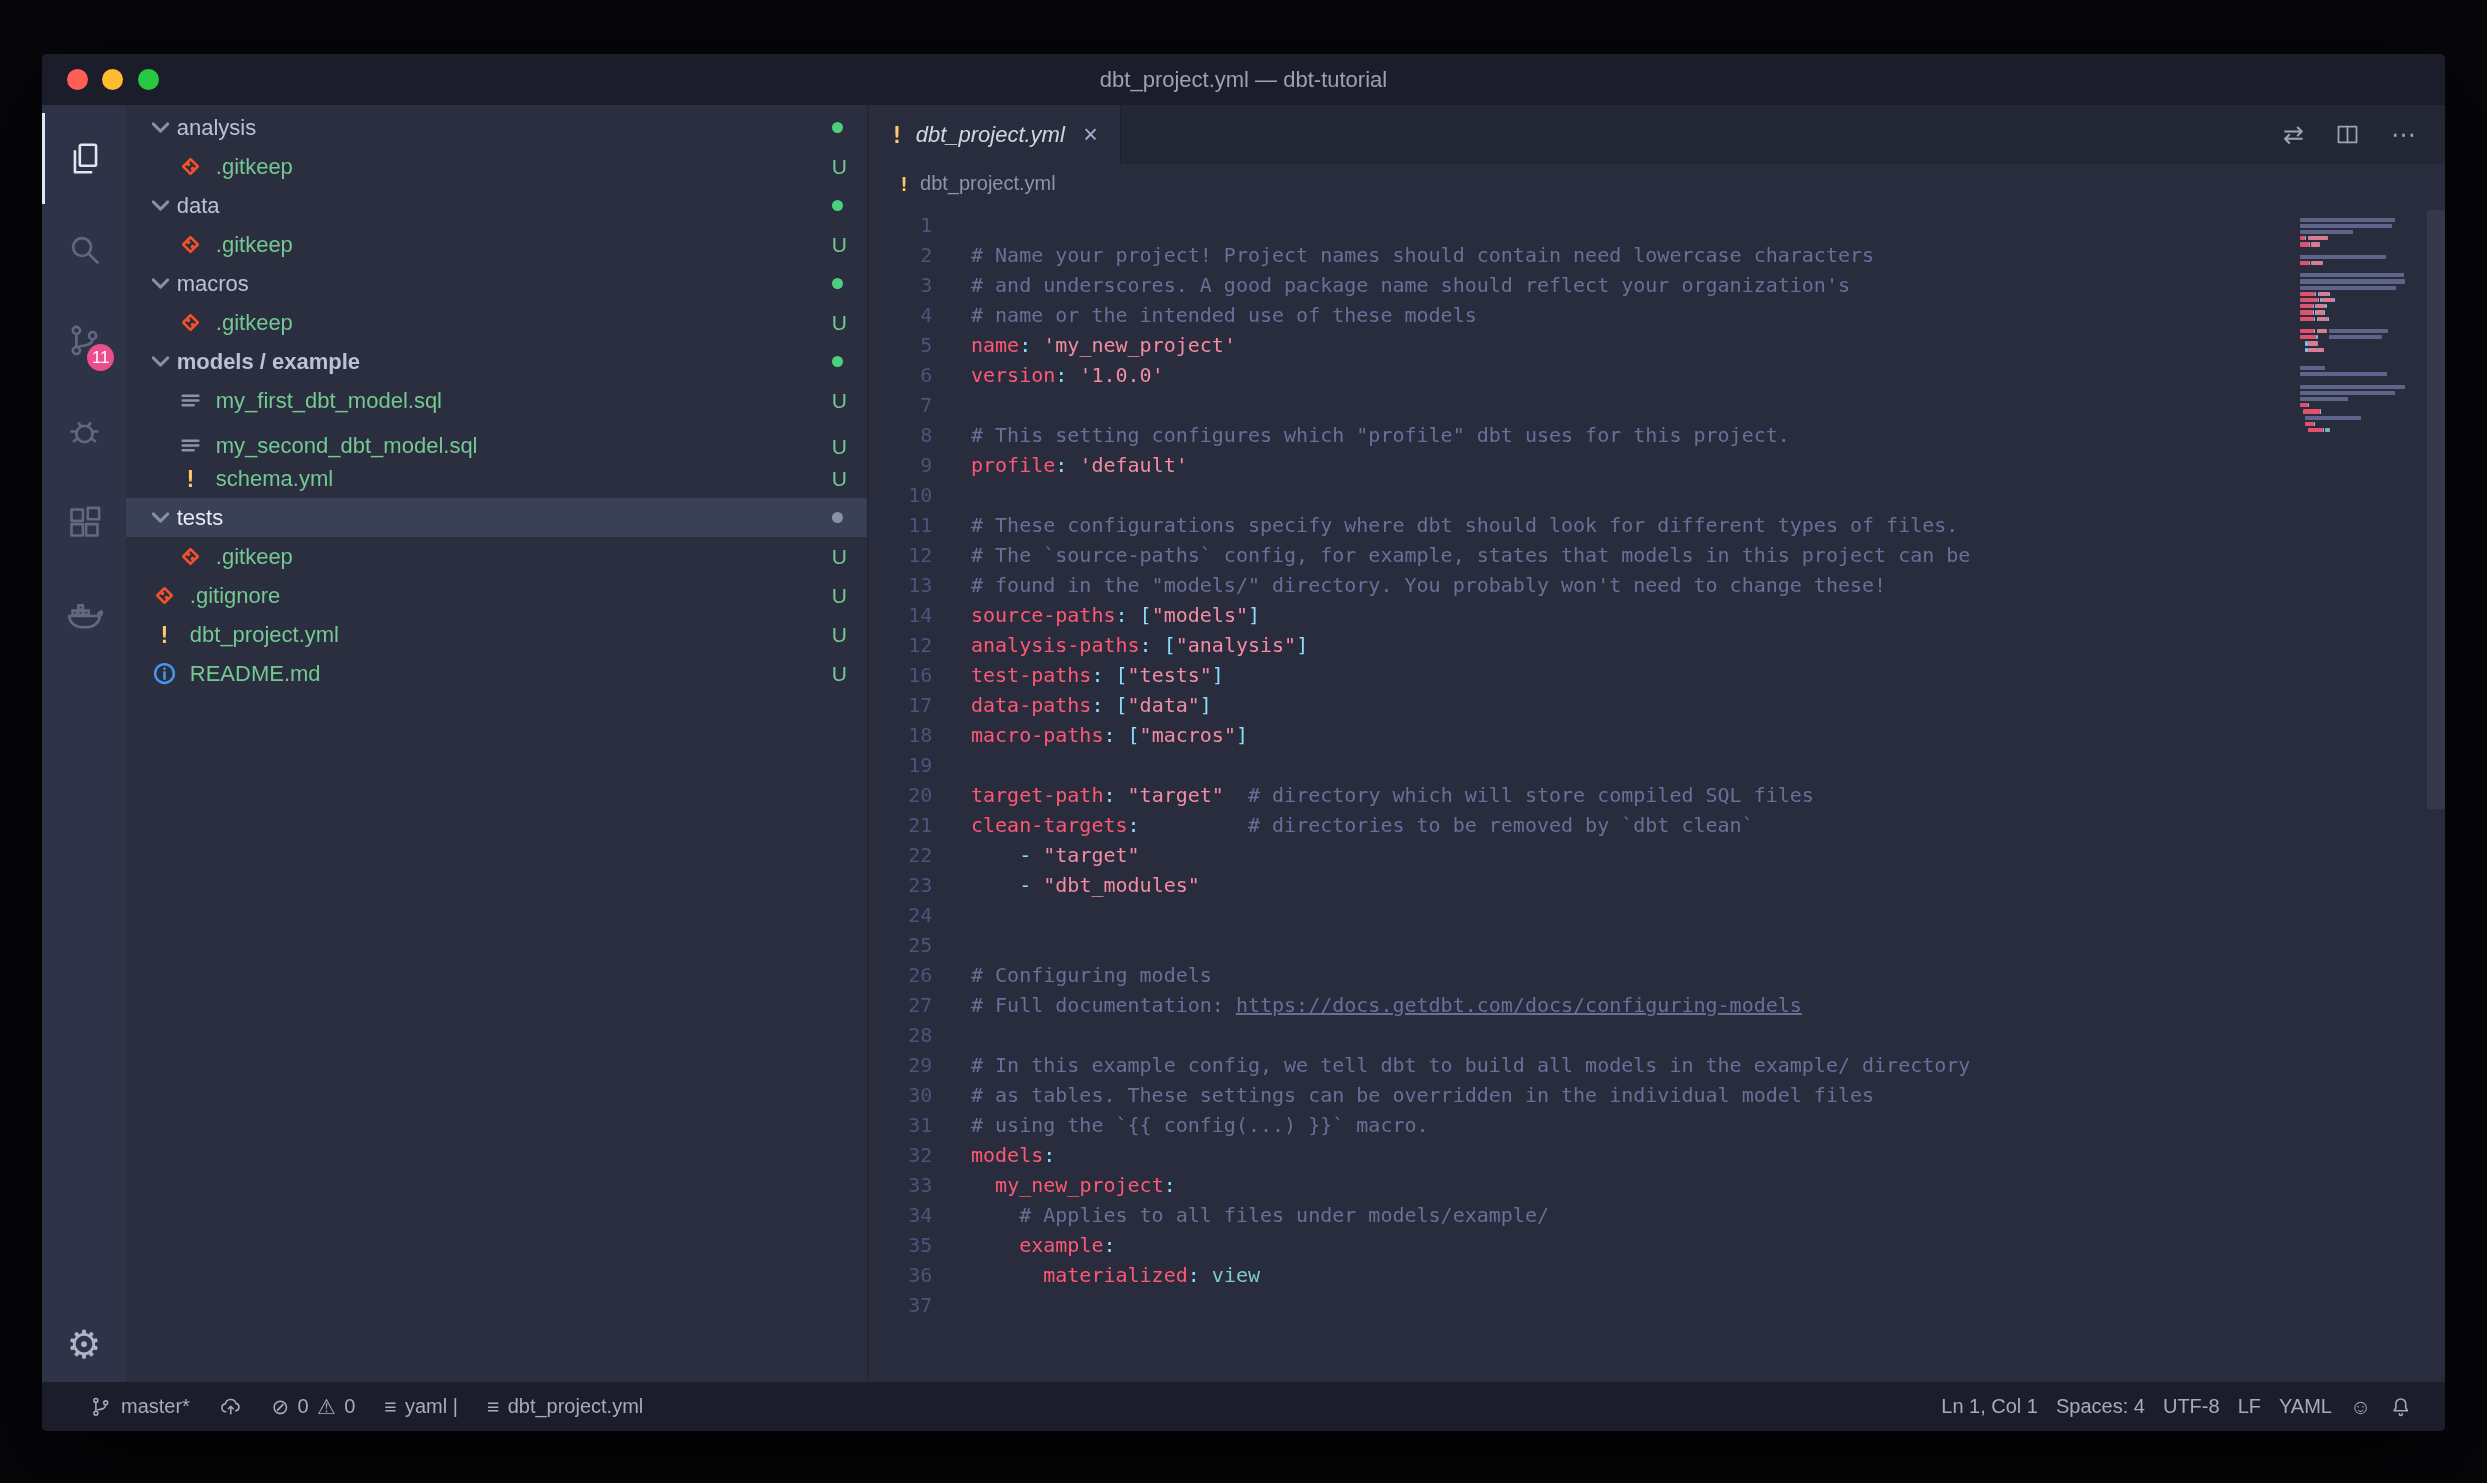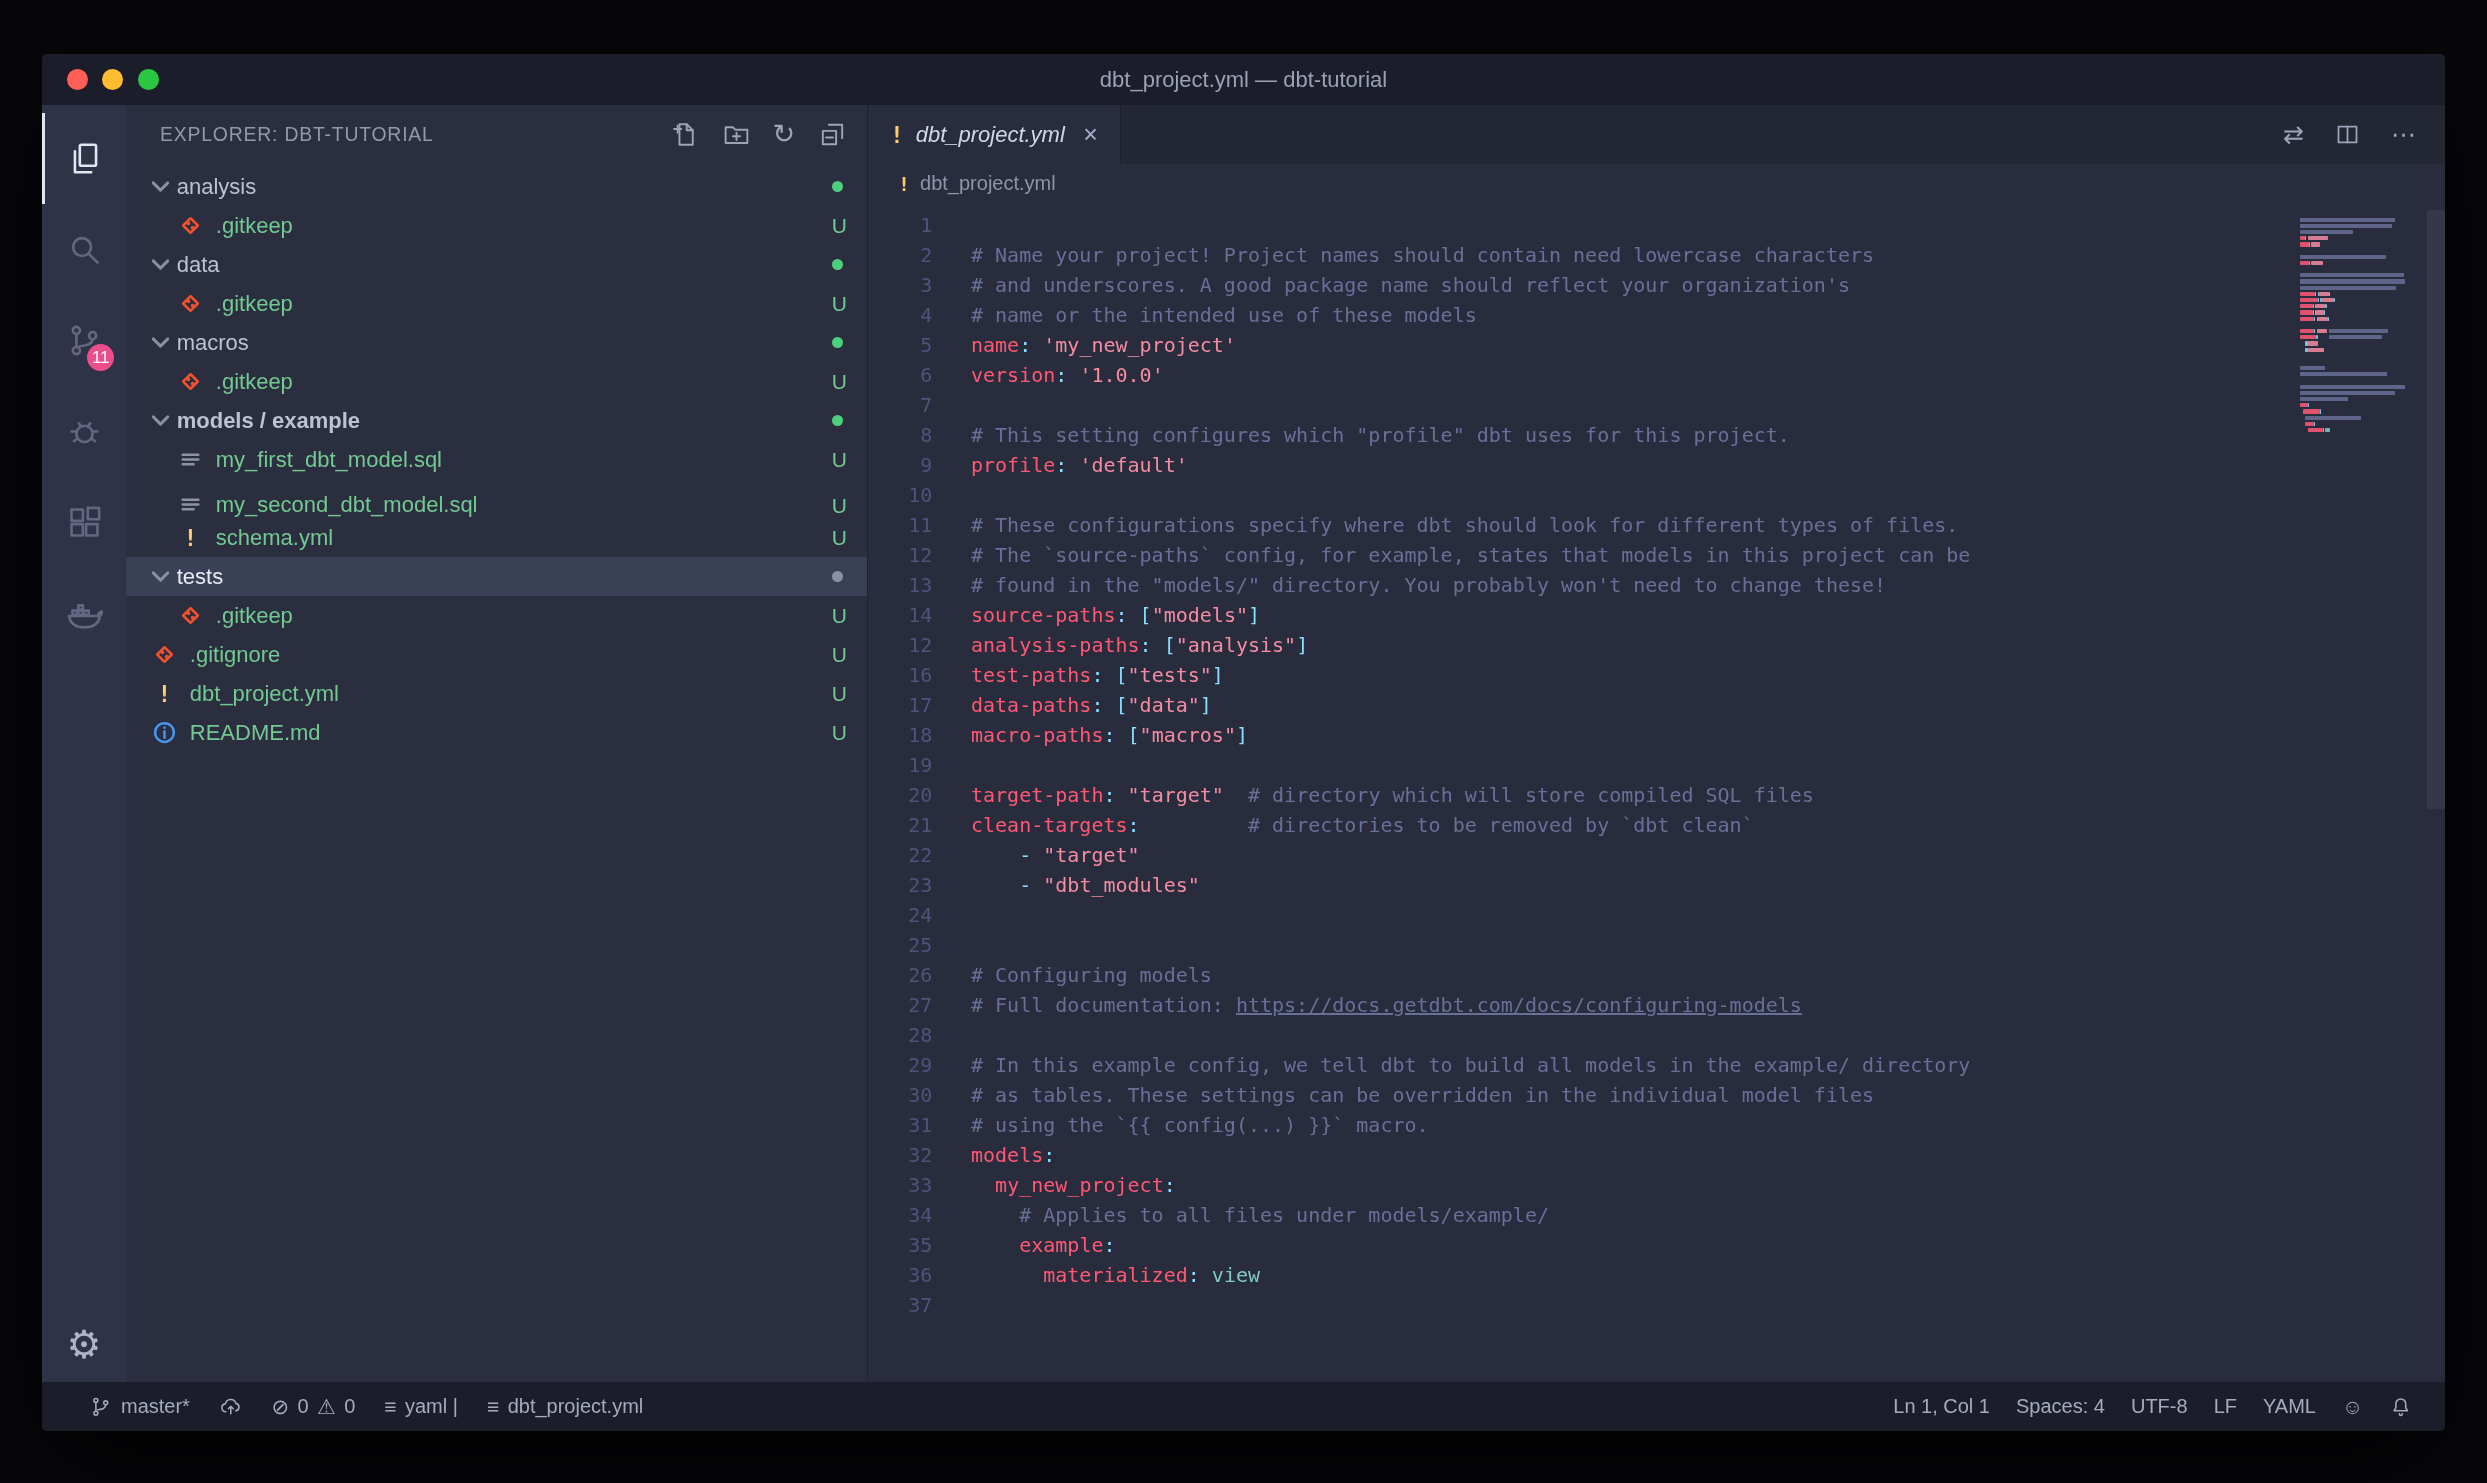--- a/index.html
+++ b/index.html
@@ -64,21 +64,21 @@
   .minimap{position:absolute;top:8.4px;right:29px;width:116px}
   .mrow{display:flex;height:4.2px;margin-bottom:2px}
   .mseg{height:100%;border-radius:0.8px;opacity:.85}
   .mm-c{background:var(--tok-c,#697098)} .mm-k{background:var(--tok-k,#ff5874)} .mm-s{background:var(--tok-s,#f48ca2)}
   .mm-p{background:var(--tok-p,#89ddff)} .mm-v{background:var(--tok-v,#80cbc4)} .mm-l{background:var(--tok-l,#697098)}
   .mm-t{background:transparent}
   .vscroll{position:absolute;top:6.7px;right:0;width:18.5px;height:599px;background:rgba(255,255,255,.06);border-radius:1.7px}
   
   .statusbar{flex:0 0 49px;background:#1b1e2a;display:flex;align-items:center;padding:0 32px 0 47px;color:#a4abc0;font-size:20px}
   .sbL{display:flex;align-items:center;gap:29px}
-  .sbR{margin-left:auto;display:flex;align-items:center;gap:26px}
+  .sbR{margin-left:auto;display:flex;align-items:center;gap:18px}
   .sb-item{display:flex;align-items:center;gap:8.4px;cursor:pointer;white-space:nowrap}
   .sb-item svg{width:23.6px;height:23.6px}
   .sb-glyph{font-size:21px;line-height:1}
   svg{stroke:currentColor;fill:none;stroke-width:1.6;stroke-linecap:round;stroke-linejoin:round}
 </style>
 </head>
 <body>
 
 <div class="window">
 
@@ -138,40 +138,20 @@
             <rect x="8.2" y="7" width="2.8" height="2.6"></rect>
           </svg>
       </div>
       <div class="ab-spacer"></div>
       <div class="ab-item" style="height:76px">
         <span class="ab-gear">⚙</span>
       </div>
     </div>
 
     <div class="sidebar">
-      <div class="sb-header">
-        <span>EXPLORER: DBT-TUTORIAL</span>
-        <div class="sb-actions">
-          <svg viewBox="0 0 24 24">
-              <path d="M13 3.5H7v17h11V8.5z"></path>
-              <path d="M13 3.5v5h5"></path>
-              <path d="M2.5 7.5h6M5.5 4.5v6"></path>
-            </svg>
-          <svg viewBox="0 0 24 24">
-              <path d="M3 6h6l2 2h10v11H3z"></path>
-              <path d="M12 10.5v6M9 13.5h6"></path>
-            </svg>
-          <span class="glyph">↻</span>
-          <svg viewBox="0 0 24 24">
-              <rect x="4" y="9" width="11" height="11"></rect>
-              <path d="M9 4h11v11"></path>
-              <path d="M6.5 14.5h6"></path>
-            </svg>
-        </div>
-      </div>
       <div class="tree" id="tree">
           <div class="trow" style="padding-left: 20px;">
             <span class="chev"><svg viewBox="0 0 16 16">
                 <path d="M4 6l4 4 4-4"></path>
               </svg></span>
             <span class="label">analysis</span>
             <span class="spacer"></span>
             <span class="dot" style="background:var(--folder-dot)"></span>
           </div>
           <div class="trow" style="padding-left: 51px;">

